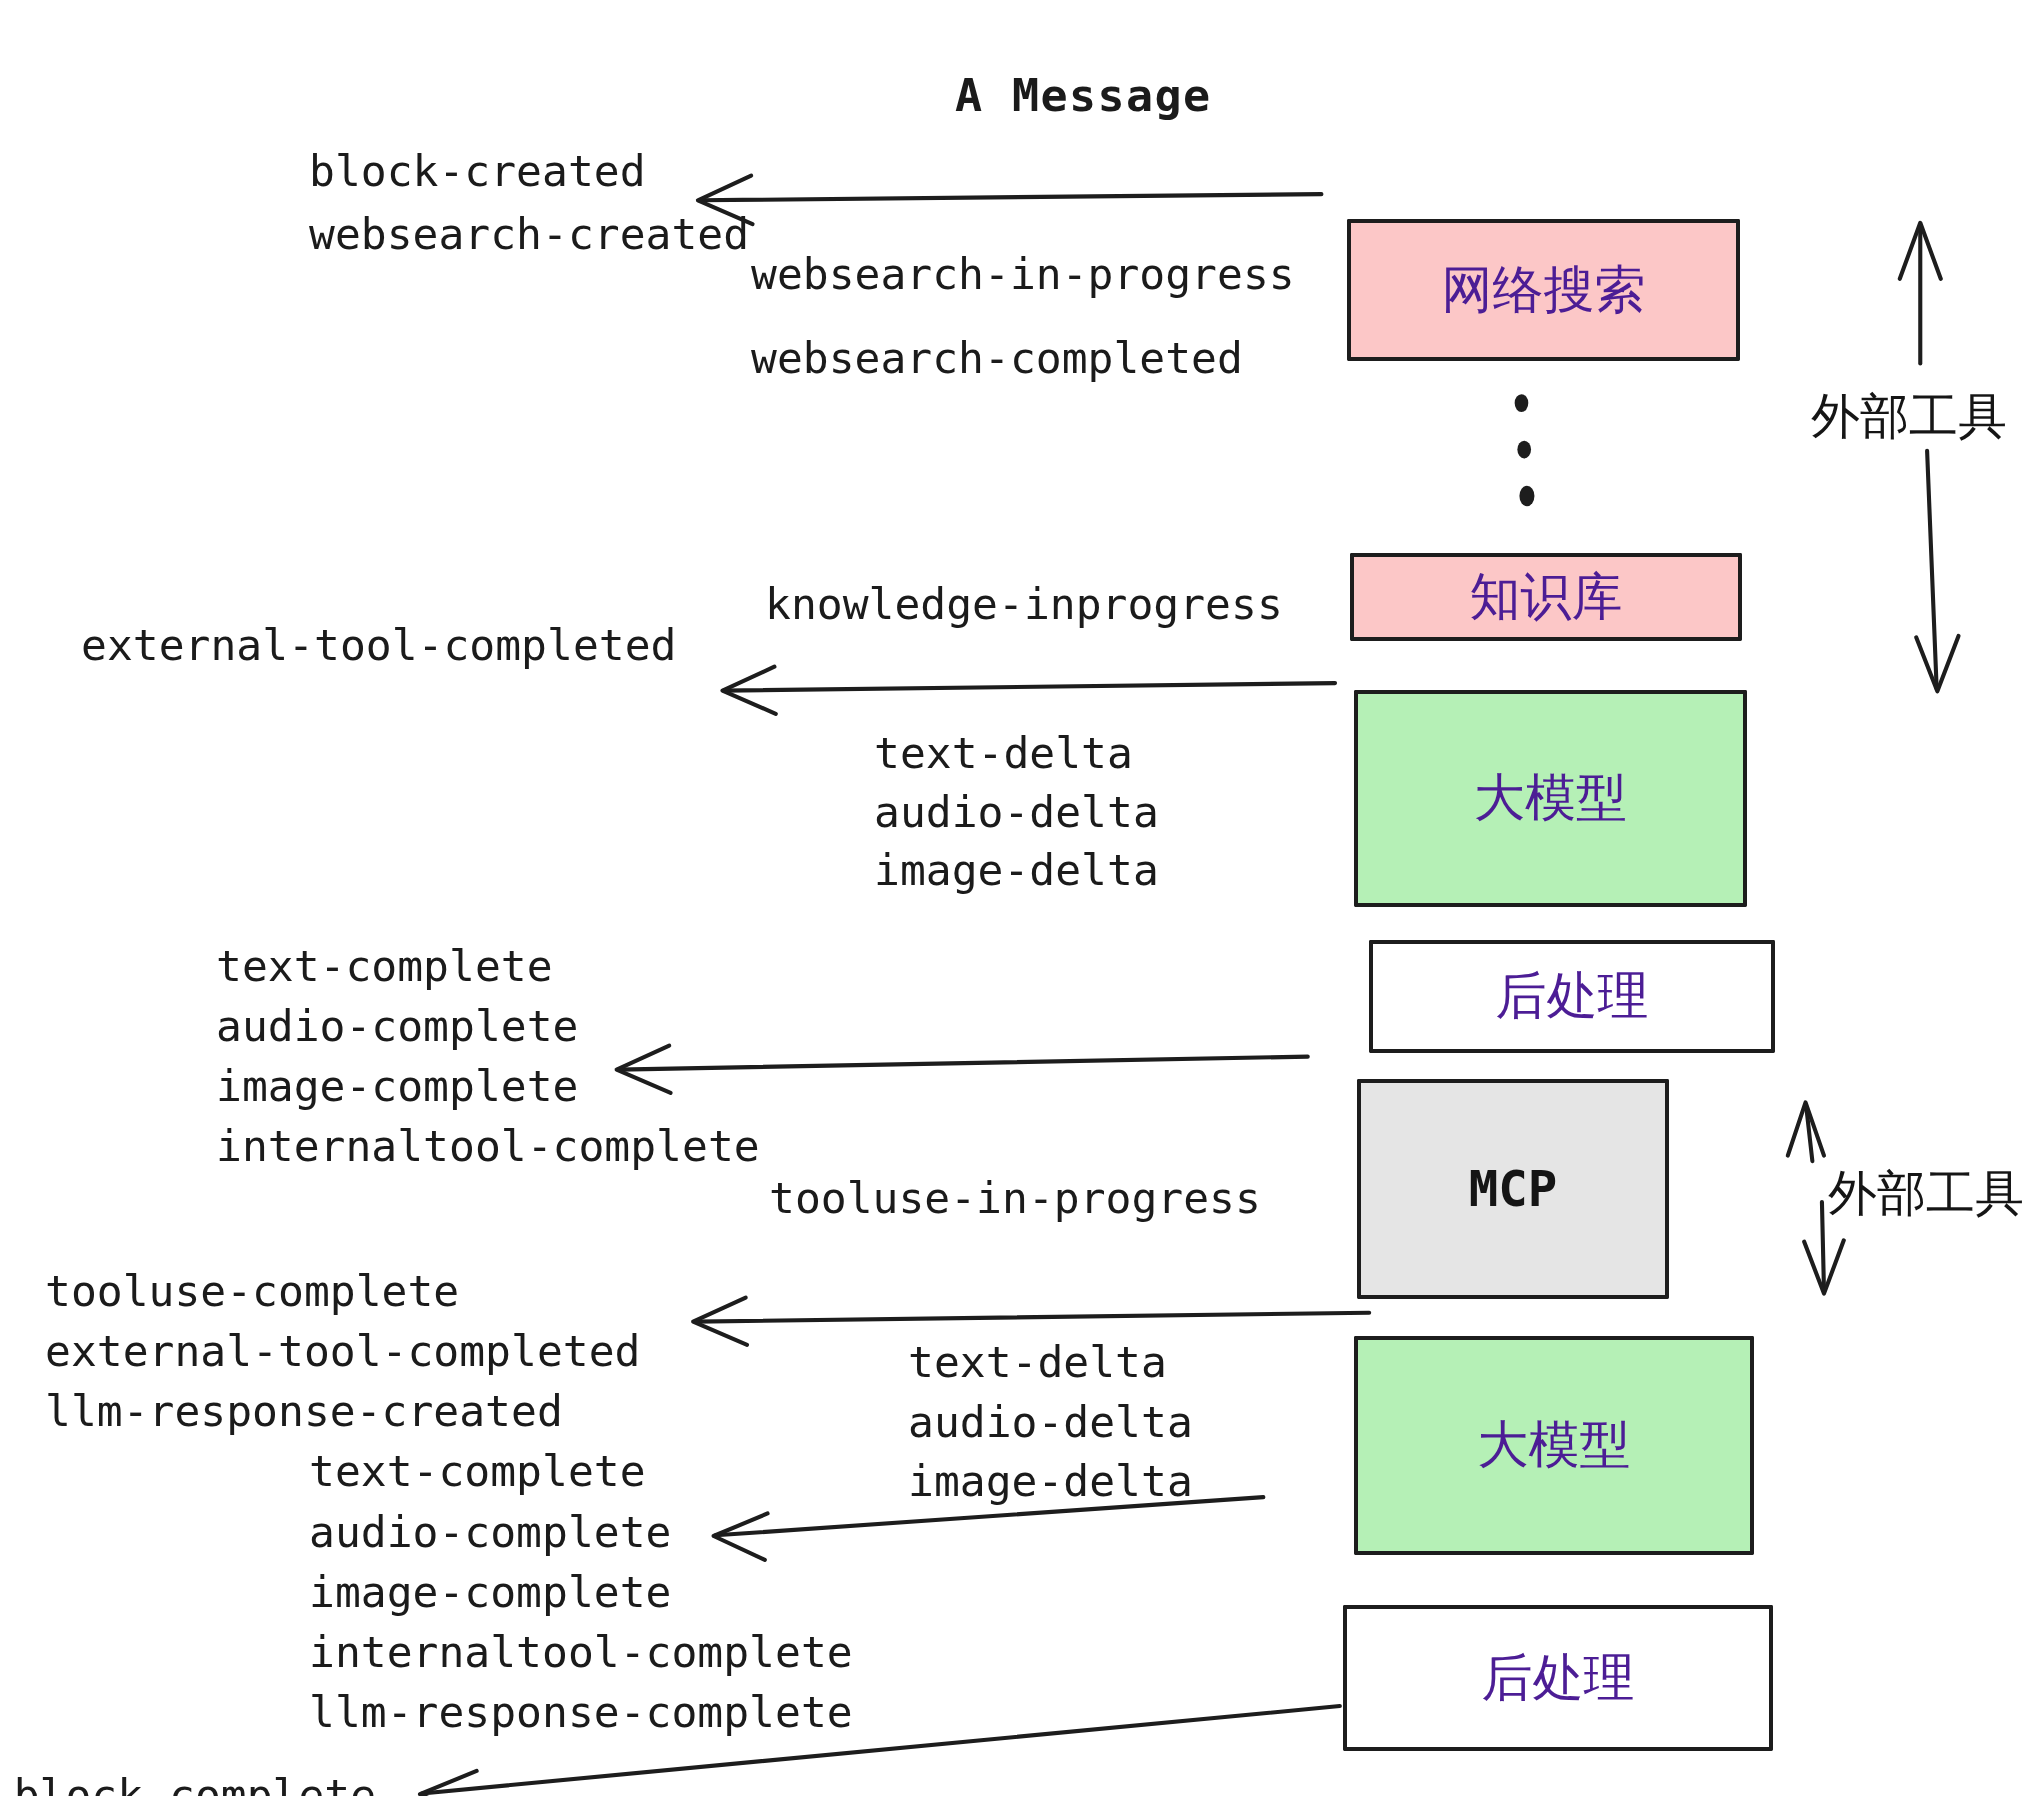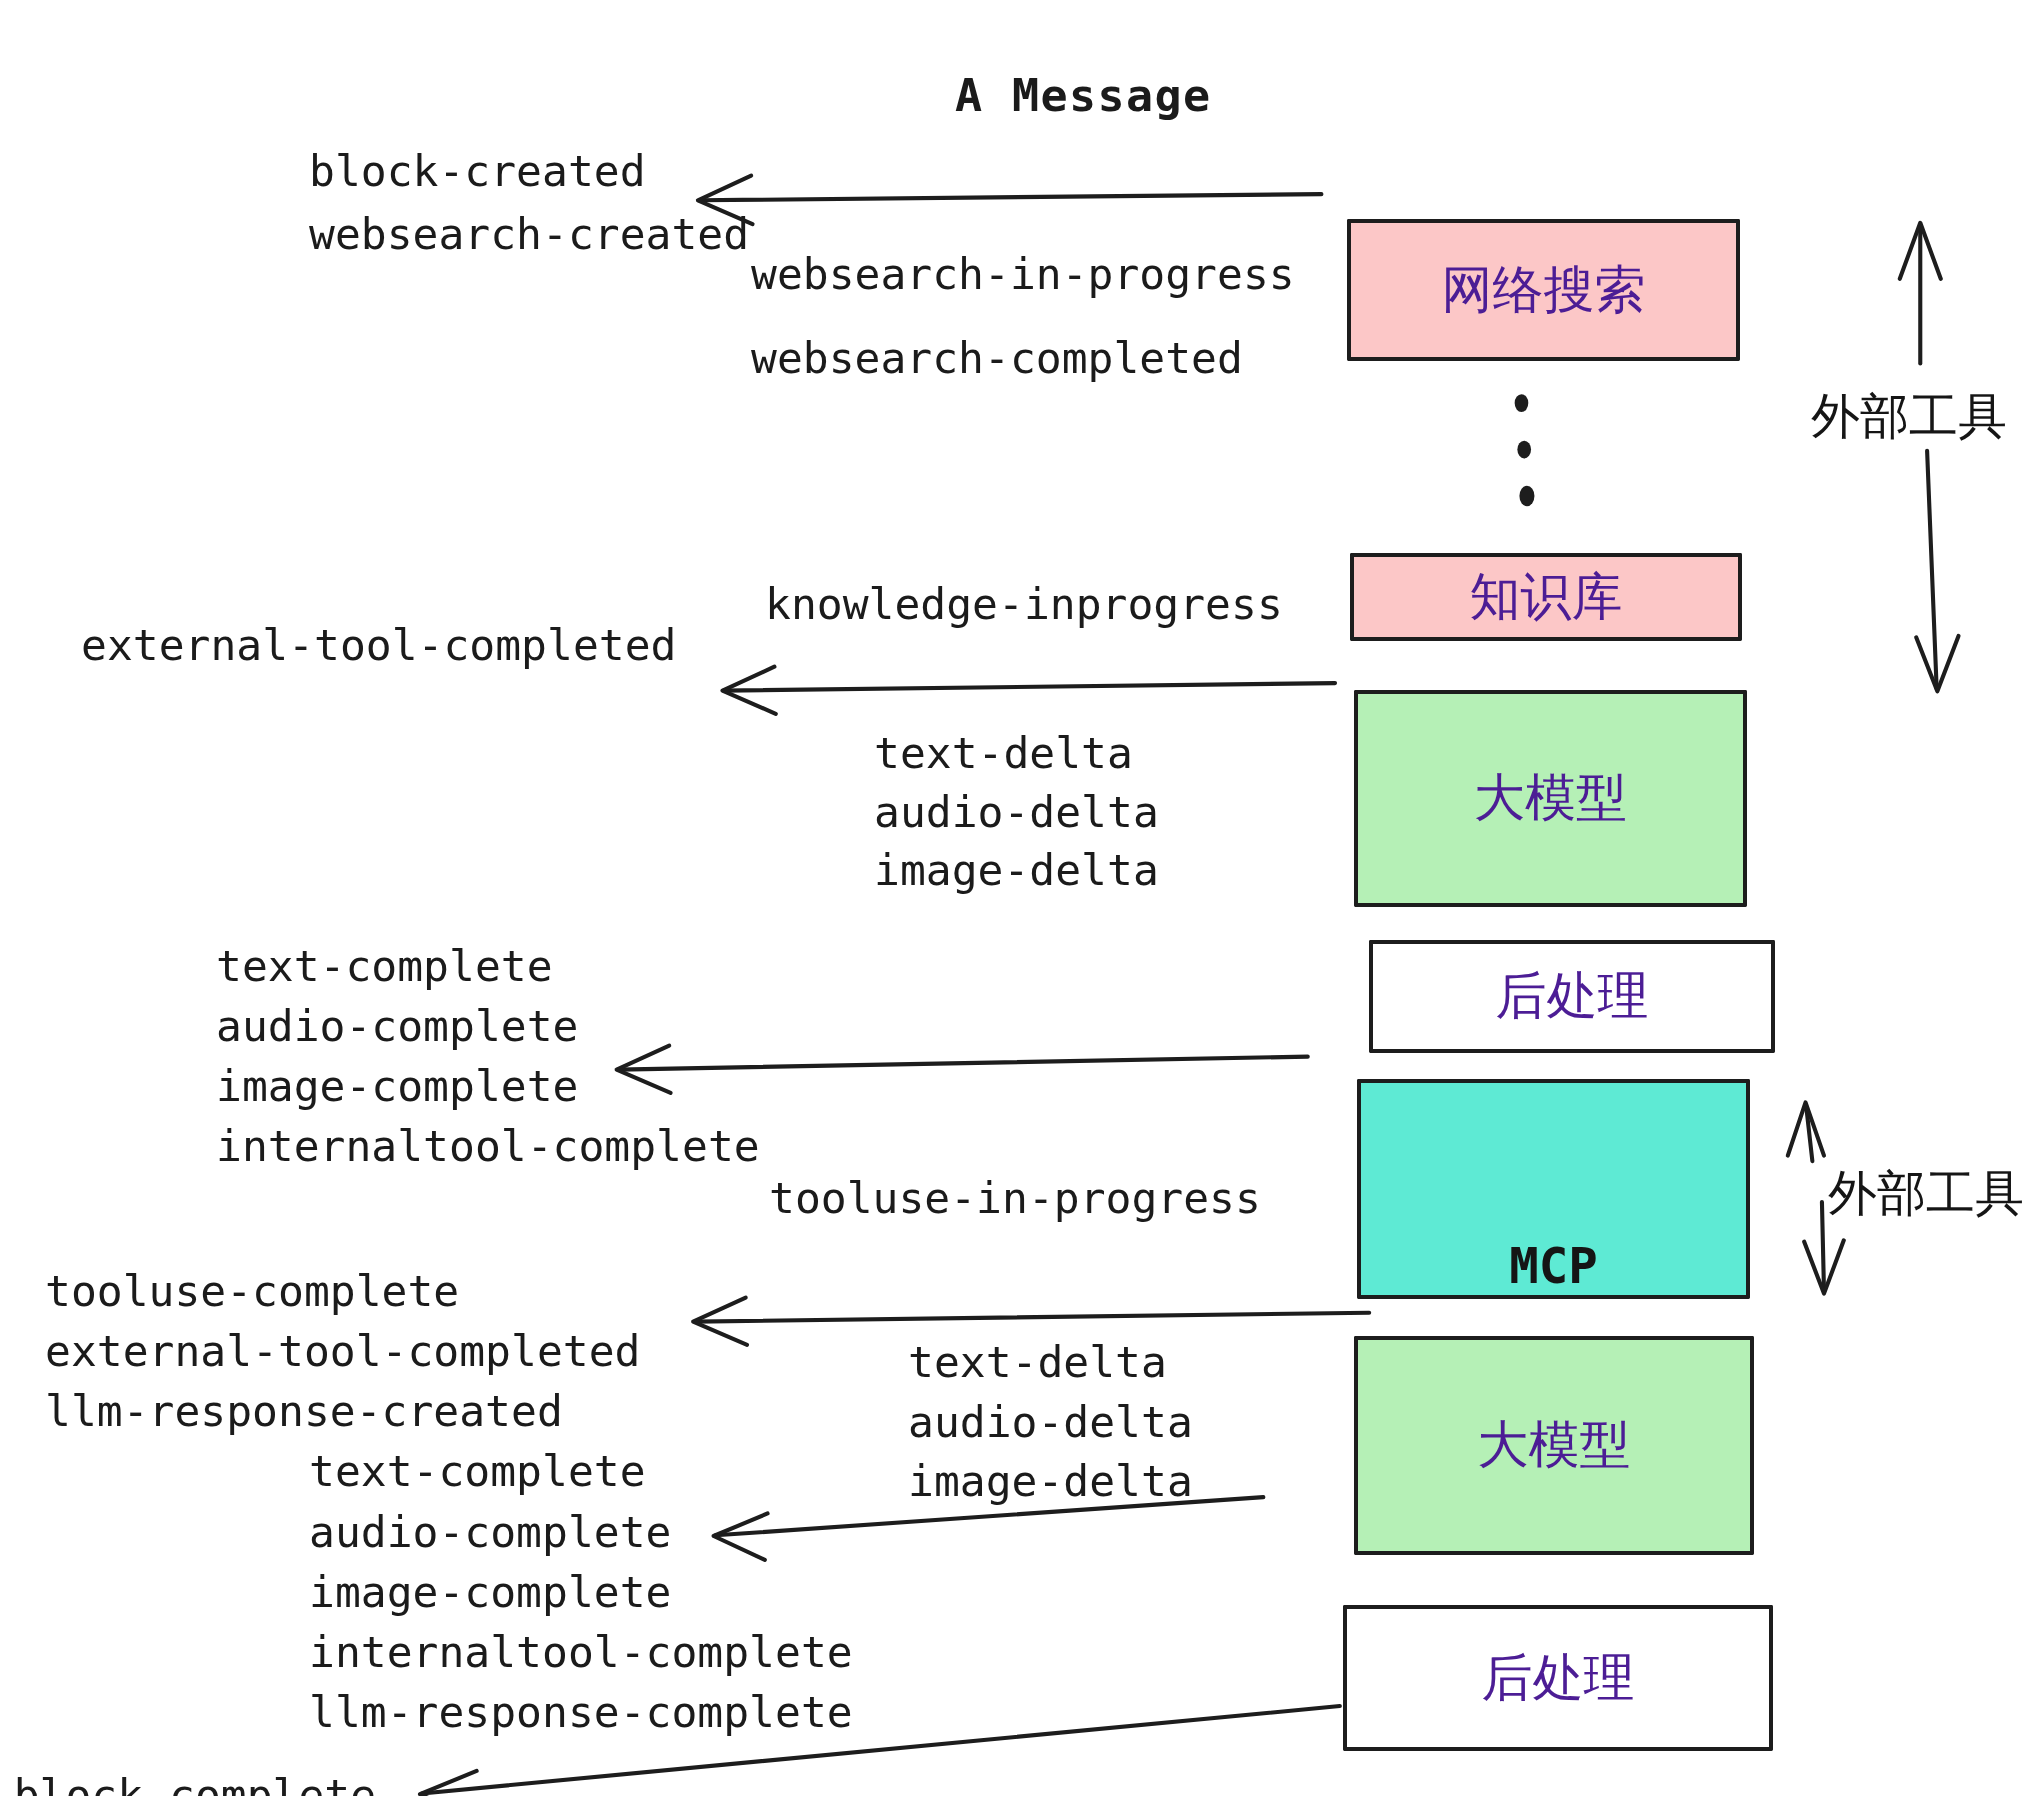--- a/index.html
+++ b/index.html
@@ -104,21 +104,21 @@
   </div>
   <div class="node" style="left: 1350px; top: 505px; width: 392px; height: 88px; background: rgb(252, 199, 199);">
     <span class="zh">知识库</span>
   </div>
   <div class="node" style="left: 1354px; top: 642px; width: 393px; height: 217px; background: rgb(181, 240, 182);">
     <span class="zh">大模型</span>
   </div>
   <div class="node" style="left: 1369px; top: 892px; width: 406px; height: 113px; background: rgb(255, 255, 255);">
     <span class="zh">后处理</span>
   </div>
-  <div class="node" style="left: 1357px; top: 1031px; width: 393px; height: 220px; background: #5eead4; align-items: flex-end;">
+  <div class="node" style="left: 1357px; top: 1031px; width: 312px; height: 220px; background: #e5e5e5;">
     <span class="latin">MCP</span>
   </div>
   <div class="node" style="left: 1354px; top: 1288px; width: 400px; height: 219px; background: rgb(181, 240, 182);">
     <span class="zh">大模型</span>
   </div>
   <div class="node" style="left: 1343px; top: 1557px; width: 430px; height: 146px; background: rgb(255, 255, 255);">
     <span class="zh">后处理</span>
   </div>
 
   <div class="side-label" style="left:1811px; top:336px;">外部工具</div>

